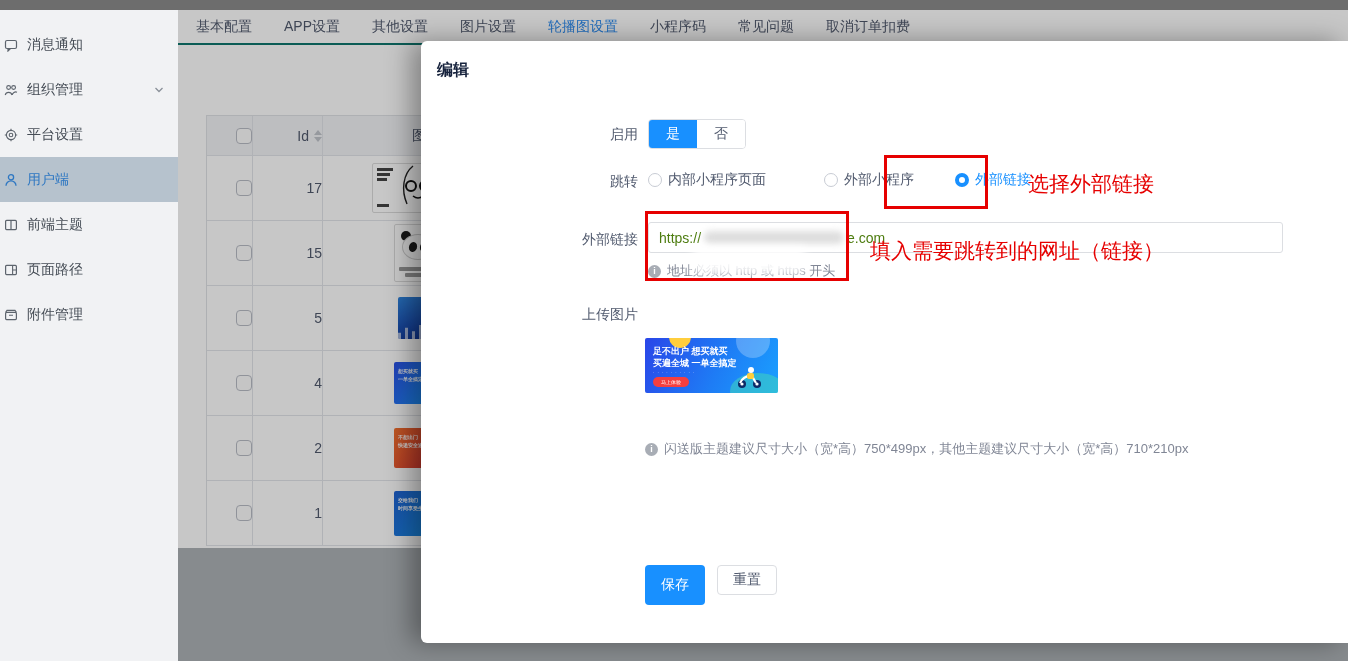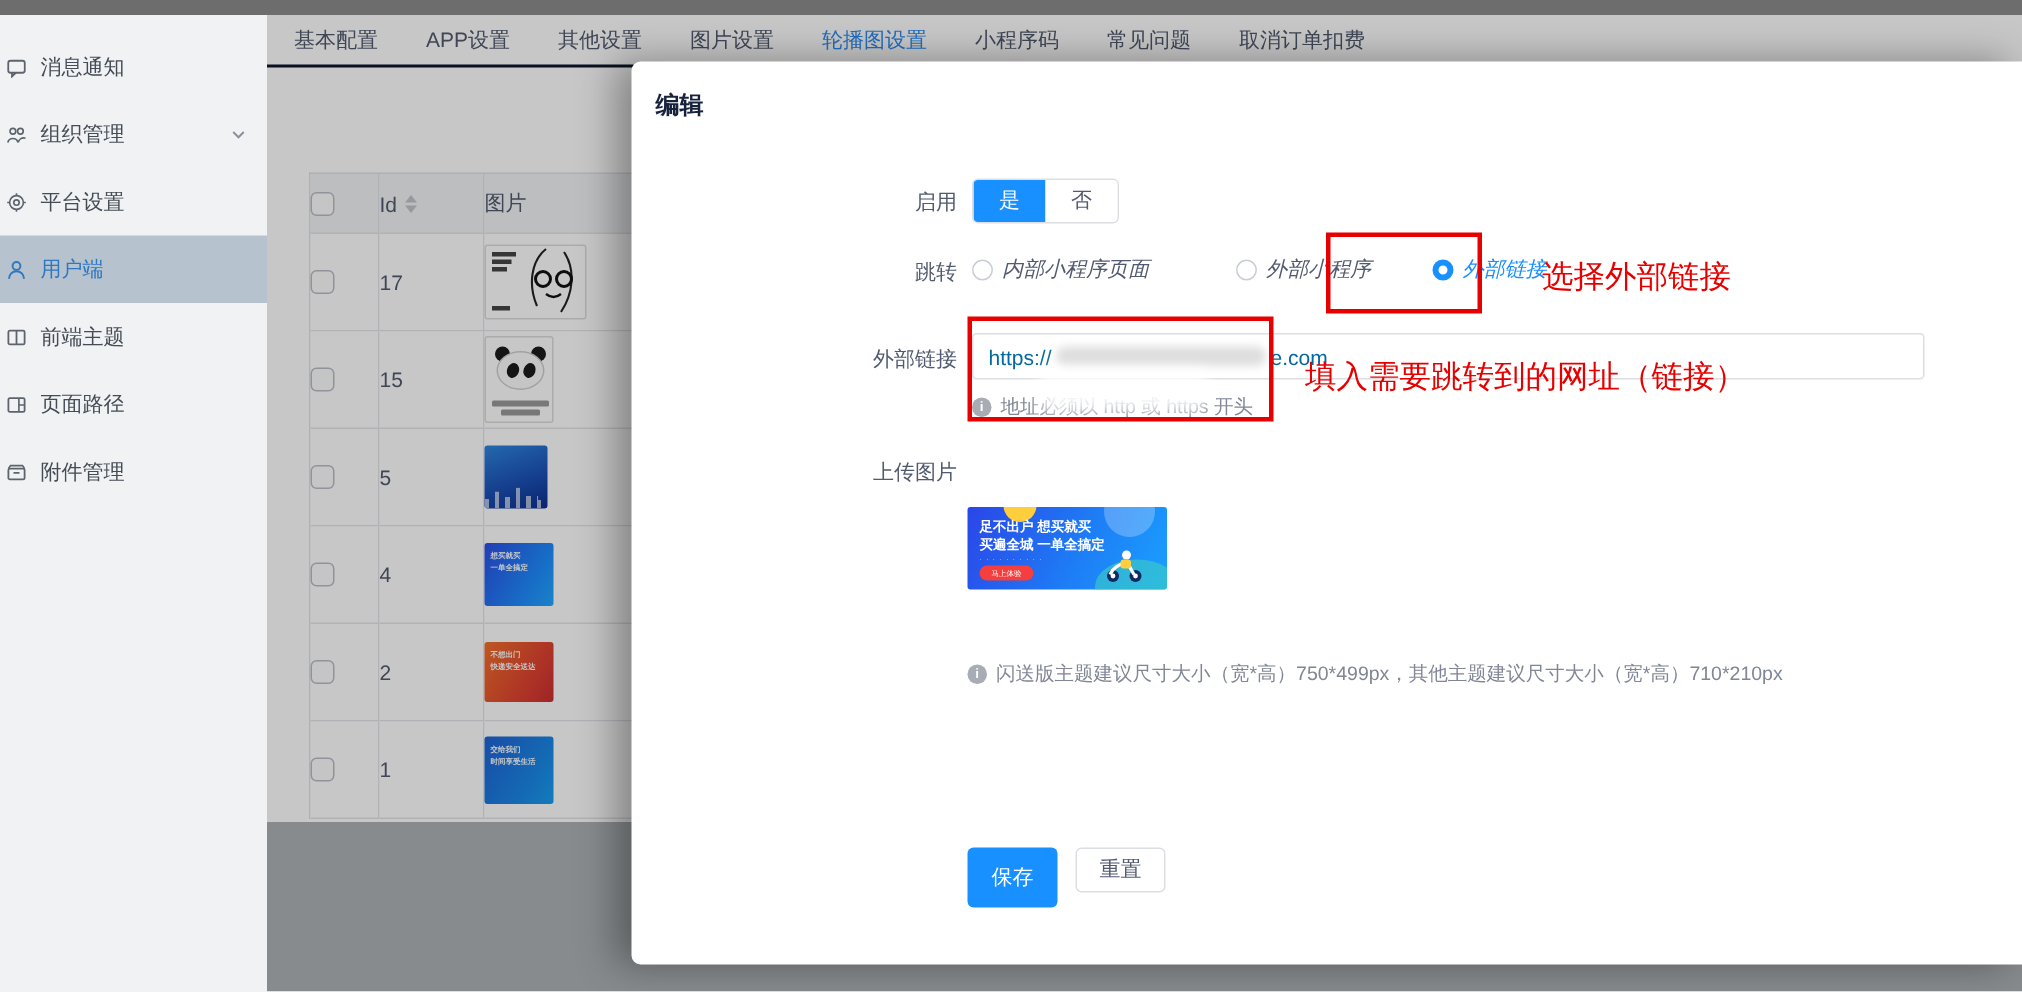--- a/index.html
+++ b/index.html
@@ -14,34 +14,34 @@
   .sidebar { position:absolute; left:0; top:10px; bottom:0; width:178px; background:#f1f2f4; z-index:50; padding-top:12px; }
   .side-item { position:relative; height:45px; display:flex; align-items:center; padding-left:4px; gap:9px;
     font-size:14px; color:#454c55; cursor:pointer; }
   .side-item svg { flex:0 0 auto; }
   .side-item.selected { background:#b6c2cd; color:#2e77c2; }
   .side-item .chev { position:absolute; right:14px; top:50%; margin-top:-4px; }
 
   
   .content { position:absolute; left:178px; top:10px; right:0; bottom:0; background:#aeb2b6; z-index:1; }
   .panel { position:absolute; left:0; top:0; right:0; height:538px; background:#ffffff; }
-  .tabbar { position:absolute; left:0; top:0; right:0; height:35px; border-bottom:2px solid #0f172a;
+  .tabbar { position:absolute; left:0; top:0; right:0; height:35px; border-bottom:2px solid #0f766e;
     display:flex; align-items:center; padding-left:18px; }
   .tab { font-size:14px; color:#515a6e; margin-right:32px; white-space:nowrap; cursor:pointer; }
   .tab.active { color:#2d8cf0; }
 
   .toolbar { position:absolute; left:28px; top:62px; display:flex; gap:16px; }
   .btn { height:30px; border-radius:4px; display:inline-flex; align-items:center; justify-content:center;
     gap:6px; font-size:14px; color:#fff; padding:0 14px; cursor:pointer; border:none; }
   .btn-blue { background:#1576d6; }
   .btn-red { background:#c9353f; }
 
   .grid { position:absolute; left:28px; top:105px; width:700px; border:1px solid #dfe2e6; border-bottom:none; }
   .grow { display:flex; }
-  .gcell { border-right:1px solid #e2e5e9; border-bottom:1px solid #e2e5e9; display:flex; align-items:center; justify-content:flex-start; }
+  .gcell { border-right:1px solid #e2e5e9; border-bottom:1px solid #e2e5e9; display:flex; align-items:center; justify-content:flex-end; }
   .c-cb { width:46px; } .c-id { width:70px; } .c-img { width:118px; } .c-rest { flex:1; border-right:none; }
   .ghead .gcell { height:40px; background:#f3f4f6; font-size:14px; color:#515a6e; }
   .gbody .gcell { height:65px; background:#fff; font-size:14px; color:#515a6e; }
   .cb { width:16px; height:16px; border:1px solid #b9bdc6; border-radius:4px; background:#fdfdfd; }
   .sorter { display:inline-flex; flex-direction:column; gap:2px; margin-left:5px; }
   .sorter i { width:0; height:0; border-left:4px solid transparent; border-right:4px solid transparent; }
   .sorter .up { border-bottom:5px solid #c0c4cb; }
   .sorter .dn { border-top:5px solid #c0c4cb; }
 
   
@@ -69,28 +69,28 @@
 
   .toggle { position:absolute; left:227px; top:78px; height:30px; display:flex; border:1px solid #dcdee2;
     border-radius:4px; overflow:hidden; }
   .tseg { width:48px; height:28px; display:flex; align-items:center; justify-content:center; font-size:14px;
     color:#515a6e; background:#fff; cursor:pointer; }
   .tseg.on { background:#1890ff; color:#fff; }
 
   .radio-row { position:absolute; left:227px; top:131px; height:16px; display:flex; align-items:center; }
   .radio { width:14px; height:14px; border:1px solid #c8ccd4; border-radius:50%; background:#fff; flex:0 0 auto; }
   .radio.on { border:4px solid #1890ff; }
-  .rlabel { font-size:14px; color:#515a6e; margin:0 0 0 6px;font-style:italic; }
+  .rlabel { font-size:14px; color:#515a6e; margin:0 0 0 6px; }
   .rlabel.on { color:#1890ff; }
 
   .redbox { position:absolute; border:3px solid #e60000; z-index:6; pointer-events:none; }
   .anno { position:absolute; color:#e60000; font-size:21px; white-space:nowrap; z-index:7; }
 
   .url-input { position:absolute; left:227px; top:181px; width:635px; height:31px; border:1px solid #dcdee2;
-    border-radius:3px; background:#fff; display:flex; align-items:center; padding-left:10px; font-size:14px; color:#0369a1; }
+    border-radius:3px; background:#fff; display:flex; align-items:center; padding-left:10px; font-size:14px; color:#4d7c0f; }
   .blurchunk { display:inline-block; width:140px; height:13px; background:#dedede; border-radius:7px;
     filter:blur(3px); margin:0 3px; }
   .smudge { position:absolute; left:272px; top:206px; width:112px; height:28px; background:rgba(255,255,255,.9);
     filter:blur(5px); z-index:5; }
   .hint { position:absolute; left:227px; top:221px; display:flex; align-items:center; gap:6px;
     font-size:13px; color:#808695; }
   .info-i { width:13px; height:13px; border-radius:50%; background:#a8adb5; color:#fff; font-size:9px;
     font-weight:bold; display:inline-flex; align-items:center; justify-content:center; flex:0 0 auto; }
 
   .banner { position:absolute; left:224px; top:297px; width:133px; height:55px; border-radius:2px; overflow:hidden;

